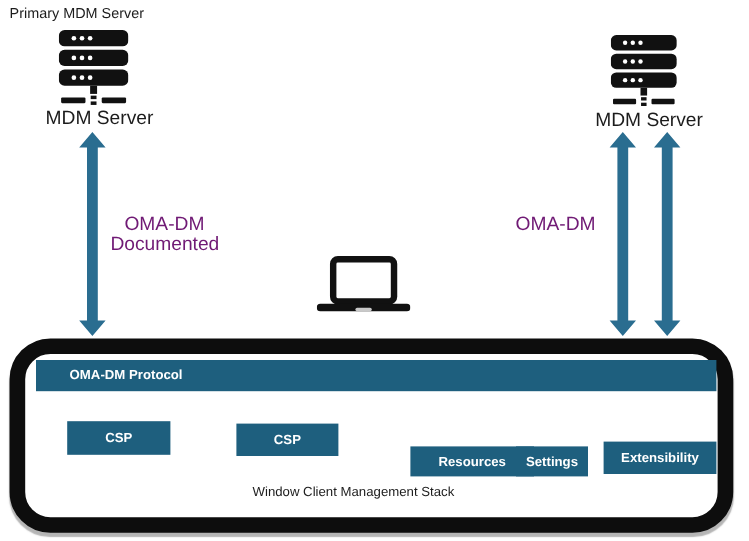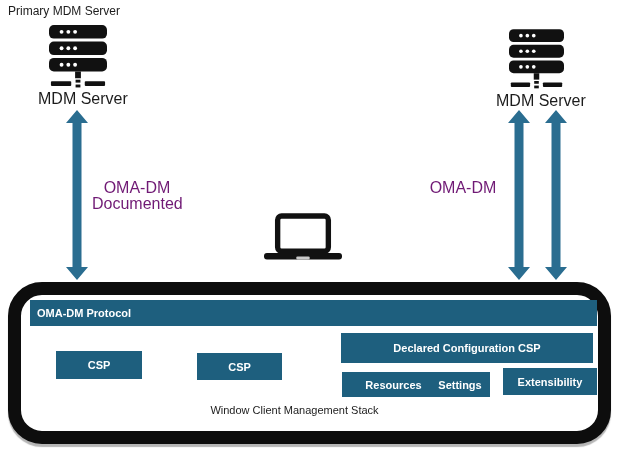--- a/index.html
+++ b/index.html
@@ -23,21 +23,21 @@
     left:8px;top:282px;width:603px;height:162px;box-sizing:border-box;
     background:#ffffff;border:13px solid var(--black);border-radius:34px;
     box-shadow:0 3px 1px rgba(120,120,120,0.55);
   }
   .teal-box{
     background:var(--teal);color:#ffffff;display:flex;align-items:center;
     justify-content:center;font-size:11px;font-weight:600;box-sizing:border-box;
   }
   .protocol-bar{
     left:30px;top:300px;width:567px;height:26px;justify-content:flex-start;
-    padding-left:7px;font-weight:700;
+    padding-left:28px;font-weight:700;
   }
   .csp-1{left:56px;top:351px;width:86px;height:28px;}
   .csp-2{left:197px;top:353px;width:85px;height:27px;}
   .dcc{left:341px;top:333px;width:252px;height:30px;}
   .res{left:342px;top:372px;width:103px;height:25px;}
   .set{left:430px;top:372px;width:60px;height:25px;}
   .ext{left:503px;top:368px;width:94px;height:27px;}
   .stack-caption{
     left:21px;top:404px;width:547px;text-align:center;font-size:11px;
     color:#1c1c1c;font-weight:400;
@@ -123,21 +123,20 @@
 
 
   <div class="abs stack-outer"></div>
 
   <div class="abs teal-box protocol-bar">OMA-DM Protocol</div>
 
   <div class="abs teal-box csp-1">CSP</div>
 
   <div class="abs teal-box csp-2">CSP</div>
 
-  <div class="abs teal-box dcc">Declared Configuration CSP</div>
 
   <div class="abs teal-box res">Resources</div>
 
   <div class="abs teal-box set">Settings</div>
 
   <div class="abs teal-box ext">Extensibility</div>
 
   <div class="abs stack-caption">Window Client Management Stack</div>
 
 </div>

